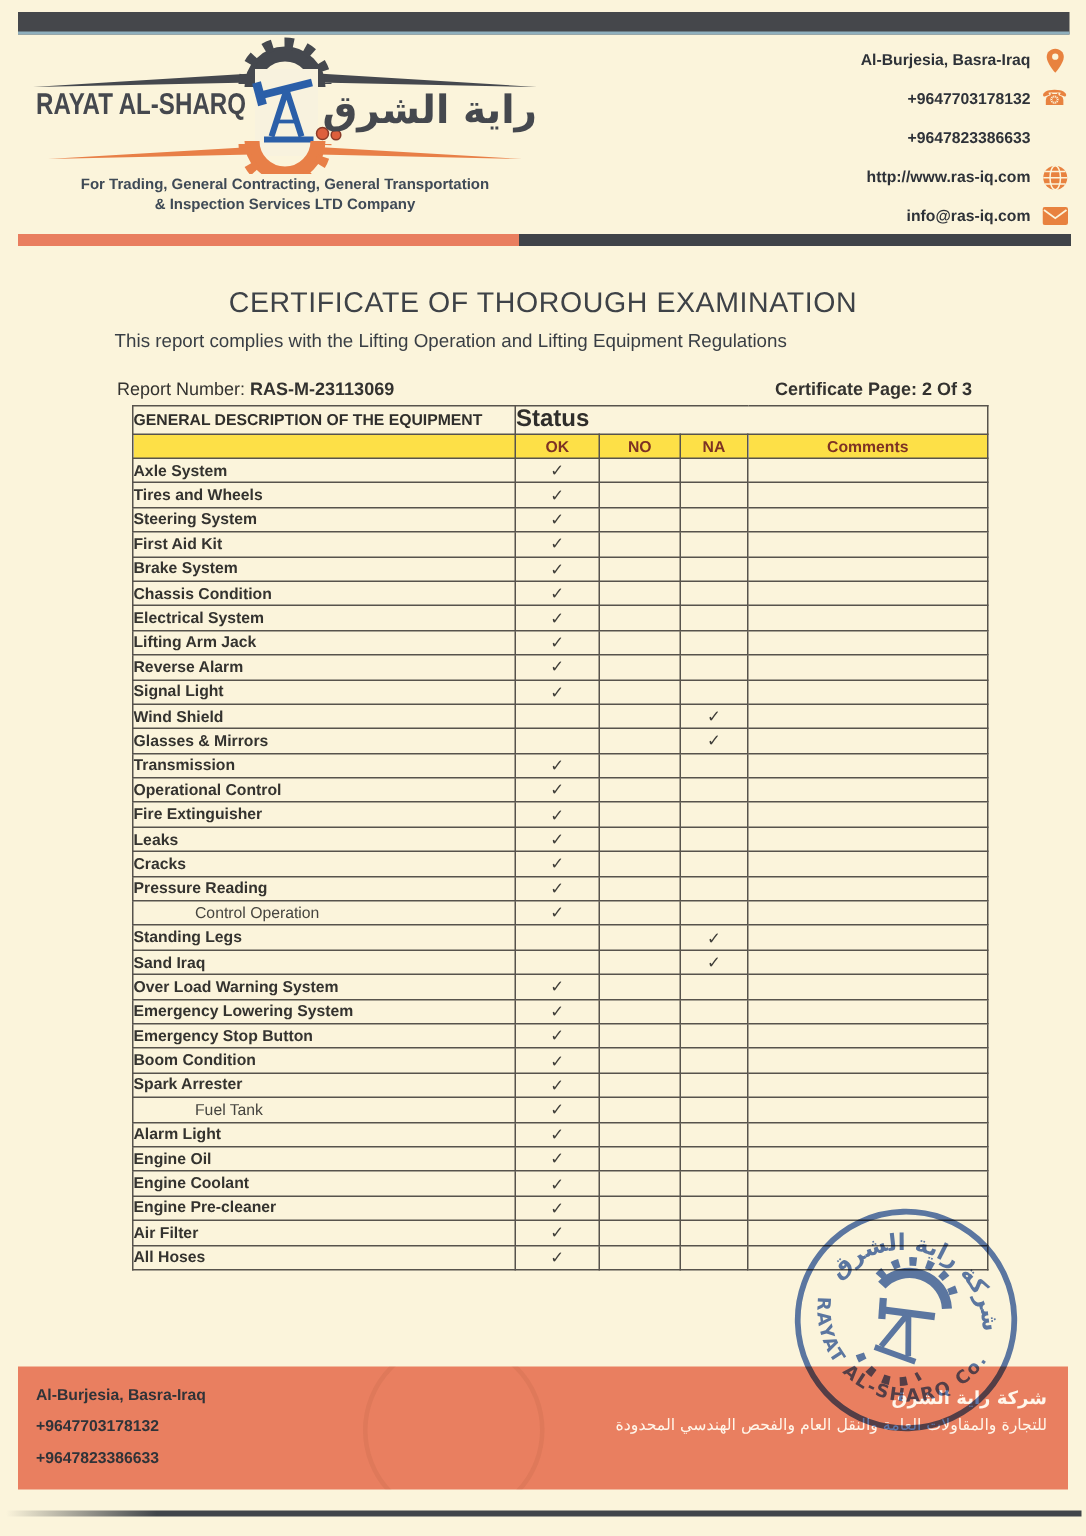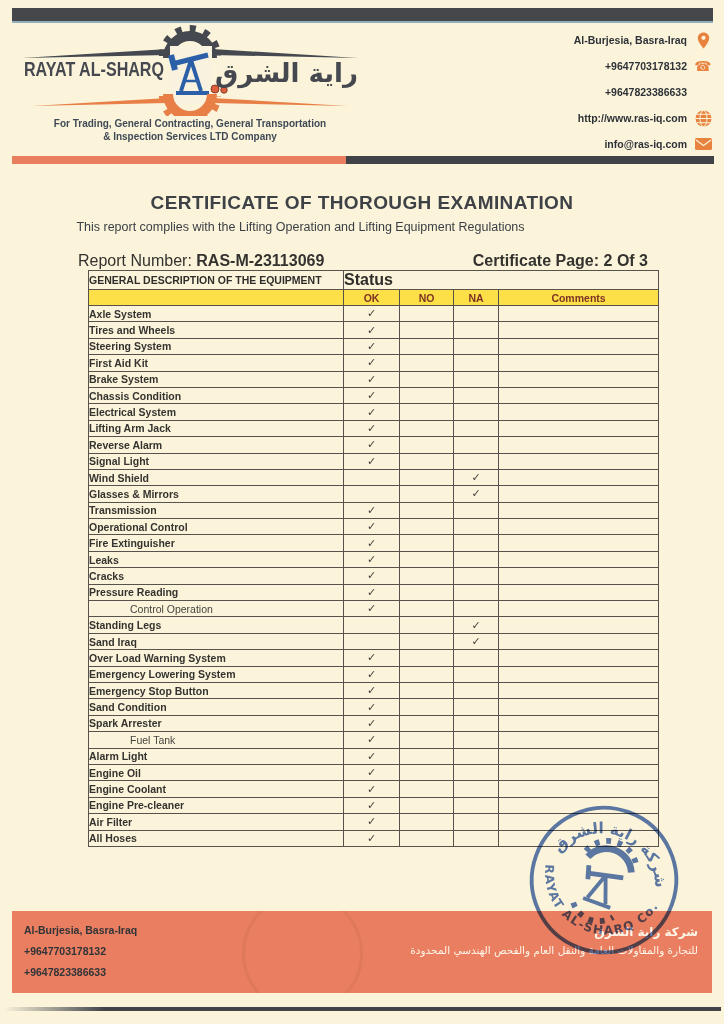--- a/index.html
+++ b/index.html
@@ -21,25 +21,25 @@
   .contact{right:12px;top:27px;}
   .c-row{display:flex;justify-content:flex-end;align-items:center;gap:7px;height:26px;}
   .c-text{font-size:10.5px;font-weight:bold;color:#2E3238;}
   .c-icon{width:18px;display:flex;justify-content:center;align-items:center;}
   .glyph-icon{font-family:"DejaVu Sans",sans-serif;color:#E8823F;font-size:14px;line-height:1;}
   .divider-orange{left:12px;top:156px;width:334px;height:8px;background:#E97E5F;}
   .divider-dark{left:346px;top:156px;width:368px;height:8px;background:#3F4348;}
 
   
   .doc-title{left:0;top:192px;width:724px;text-align:center;
-    font-size:19px;font-weight:bold;color:#3E4247;letter-spacing:.4px;}
+    font-size:19px;font-weight:normal;color:#3E4247;letter-spacing:.4px;}
   .doc-subtitle{left:0;top:220px;width:601px;text-align:center;
     font-size:12.5px;color:#393E44;}
   .report-row{left:78px;top:252px;width:570px;display:flex;justify-content:space-between;
-    font-size:16px;color:#33322F;gap:37px;}
+    font-size:12px;color:#33322F;gap:37px;}
   .report-row b{font-weight:bold;}
   .page-info{font-weight:bold;}
 
   
   .cert-table{left:88px;top:270px;width:570px;border-collapse:collapse;table-layout:fixed;position:absolute;}
   .cert-table th,.cert-table td{border:1px solid #57534C;padding:0;overflow:hidden;white-space:nowrap;}
   .desc-h{font-size:10.5px;font-weight:bold;text-align:left;padding-left:5px;height:16px;color:#2F2E2B;}
   .status-h{font-size:16px;font-weight:bold;text-align:left;color:#2F2E2B;}
   .orange-row th{background:#fde047;color:#7D3224;font-size:10.5px;font-weight:bold;height:15px;text-align:center;}
   .row-name{font-size:10.5px;font-weight:bold;text-align:left;padding-left:5px;color:#34332F;}
@@ -348,21 +348,21 @@
         <td class="comment-cell"></td>
       </tr>
       <tr>
         <td class="row-name">Emergency Stop Button</td>
         <td class="check-cell">✓</td>
         <td class="check-cell"></td>
         <td class="check-cell"></td>
         <td class="comment-cell"></td>
       </tr>
       <tr>
-        <td class="row-name">Sand Condition</td>
+        <td class="row-name">Boom Condition</td>
         <td class="check-cell">✓</td>
         <td class="check-cell"></td>
         <td class="check-cell"></td>
         <td class="comment-cell"></td>
       </tr>
       <tr>
         <td class="row-name">Spark Arrester</td>
         <td class="check-cell">✓</td>
         <td class="check-cell"></td>
         <td class="check-cell"></td>

